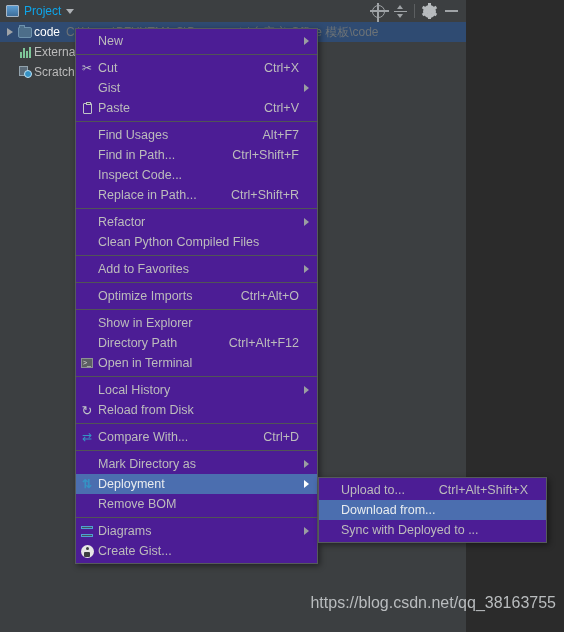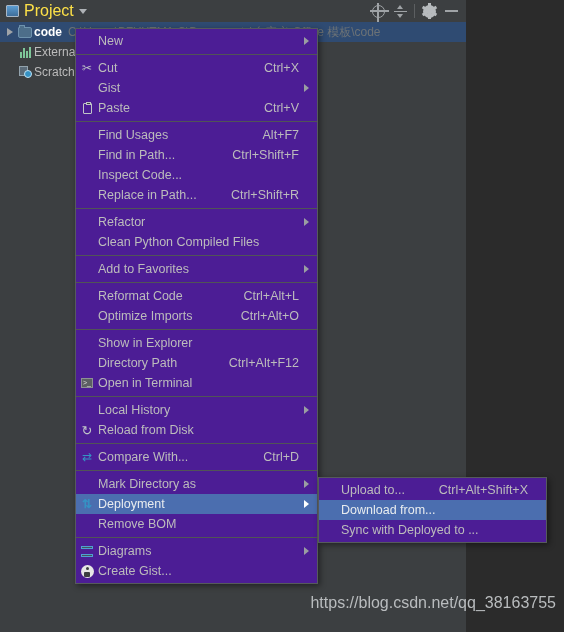--- a/index.html
+++ b/index.html
@@ -49,22 +49,22 @@
     display: flex;
     align-items: center;
   }
   .tool-title {
     display: flex;
     align-items: center;
     gap: 5px;
     padding-left: 6px;
   }
   .tool-title-text {
-    color: #fde047;
-    font-size: 16px;
+    color: #0ea5e9;
+    font-size: 12px;
   }
   .icon-project-window {
     width: 13px; height: 12px;
     border: 1px solid #a9b7c6;
     border-radius: 1px;
     box-sizing: border-box;
     background: linear-gradient(#5c9dd1, #3f6e9a);
     display: inline-block;
   }
   .caret-down {
@@ -142,21 +142,21 @@
     background: #4d6e8a;
     border: 1px solid #6e92ad;
     border-bottom: none;
     border-radius: 1px 1px 0 0;
     box-sizing: border-box;
   }
   .tree-label {
     font-size: 12px;
     color: #bbbbbb;
   }
-  .tree-label.bold { font-weight: bold; color: #ffffff; }
+  .tree-label.bold { font-weight: normal; color: #ffffff; }
   .tree-path {
     font-size: 12px;
     color: #6c7276;
     margin-left: 6px;
   }
 
   
   .menu {
     position: absolute;
     background: #4c1d95;
@@ -556,26 +556,20 @@
       <span class="mi-icon"></span>
       <span class="mi-label">Add to Favorites</span>
       <span class="mi-arrow">
           <i></i>
         </span>
     </div>
     <div class="menu-sep"></div>
 
     <div class="menu-item">
       <span class="mi-icon"></span>
-      <span class="mi-label">Reformat Code</span>
-      <span class="mi-shortcut">Ctrl+Alt+L</span>
-      <span class="mi-arrow"></span>
-    </div>
-    <div class="menu-item">
-      <span class="mi-icon"></span>
       <span class="mi-label">Optimize Imports</span>
       <span class="mi-shortcut">Ctrl+Alt+O</span>
       <span class="mi-arrow"></span>
     </div>
     <div class="menu-sep"></div>
 
     <div class="menu-item">
       <span class="mi-icon"></span>
       <span class="mi-label">Show in Explorer</span>
       <span class="mi-arrow"></span>

